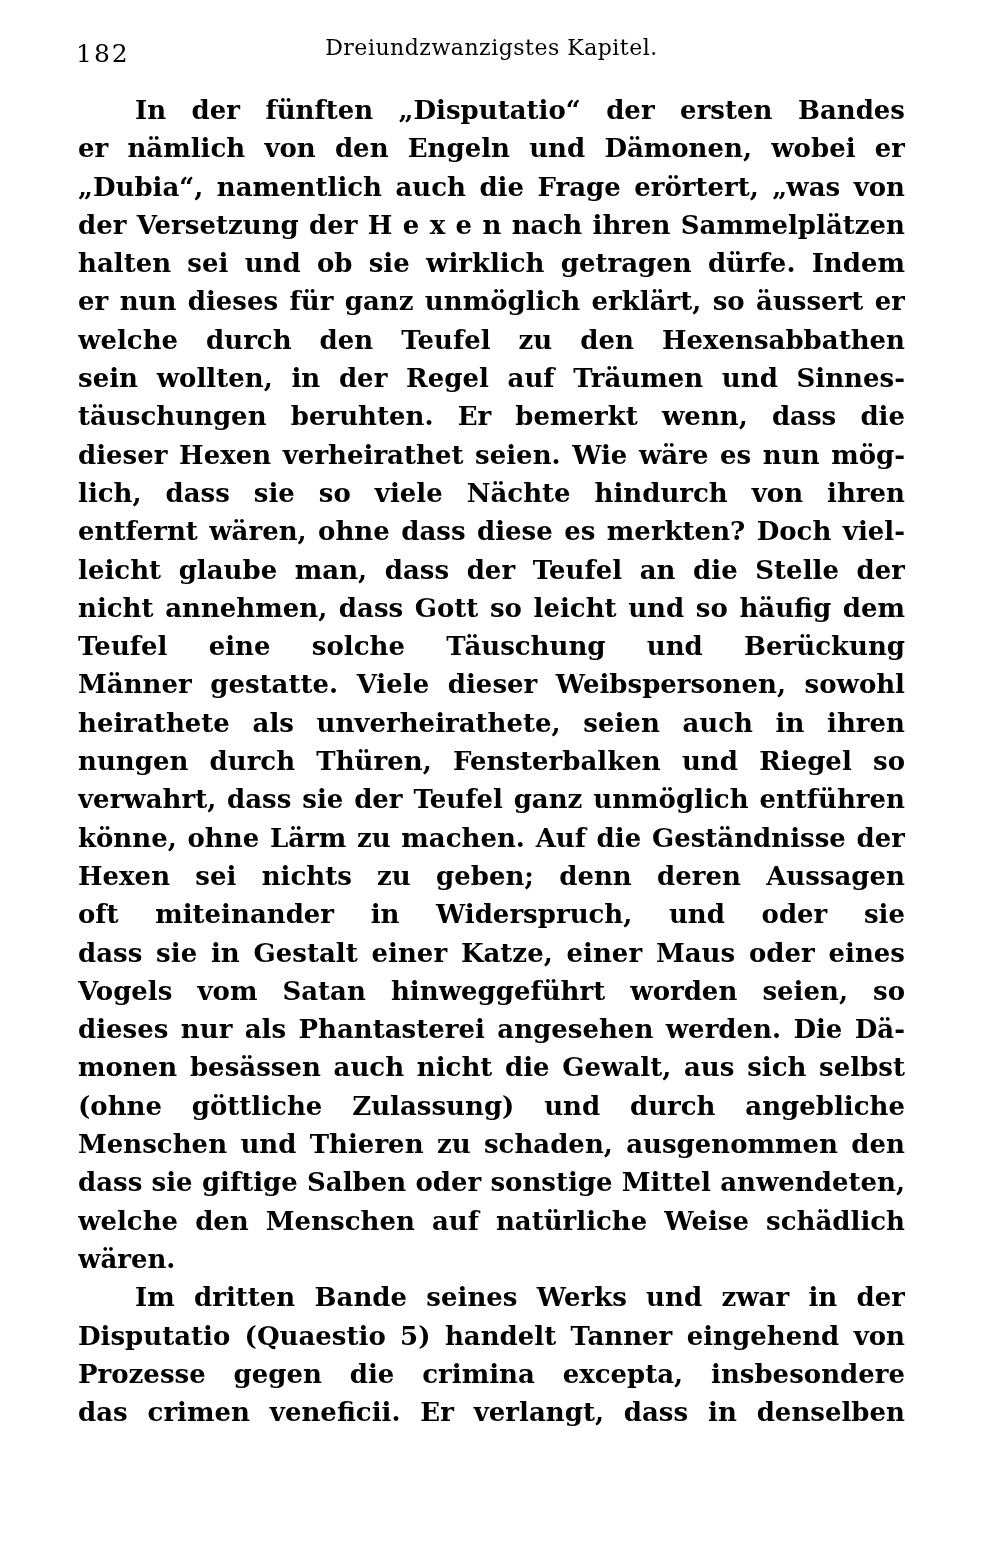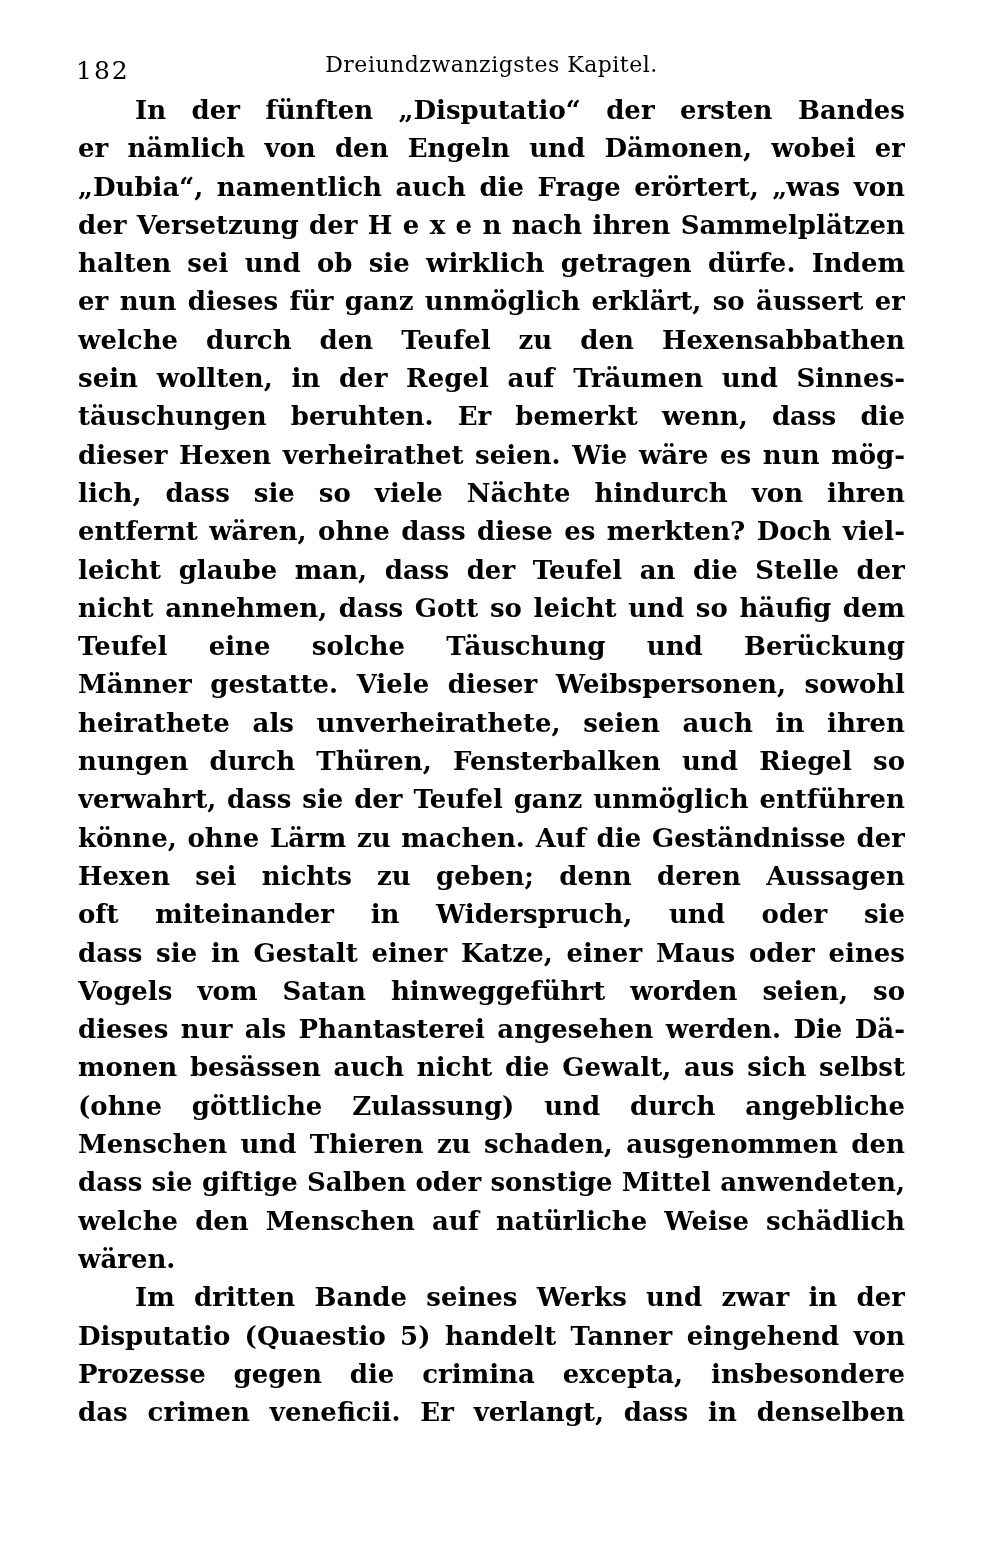--- a/index.html
+++ b/index.html
@@ -11,21 +11,21 @@
     position: relative;
     width: 1000px;
     height: 1558px;
     background: #ffffff;
     color: #000000;
     font-family: "DejaVu Serif", "Liberation Serif", serif;
     overflow: hidden;
   }
   .page-header {
     position: absolute;
-    top: 52px;
+    top: 35px;
     left: 78px;
     width: 827px;
     height: 34px;
   }
   .page-number {
     position: absolute;
     left: -2px;
     top: 4px;
     font-size: 25px;
     letter-spacing: 2px;

